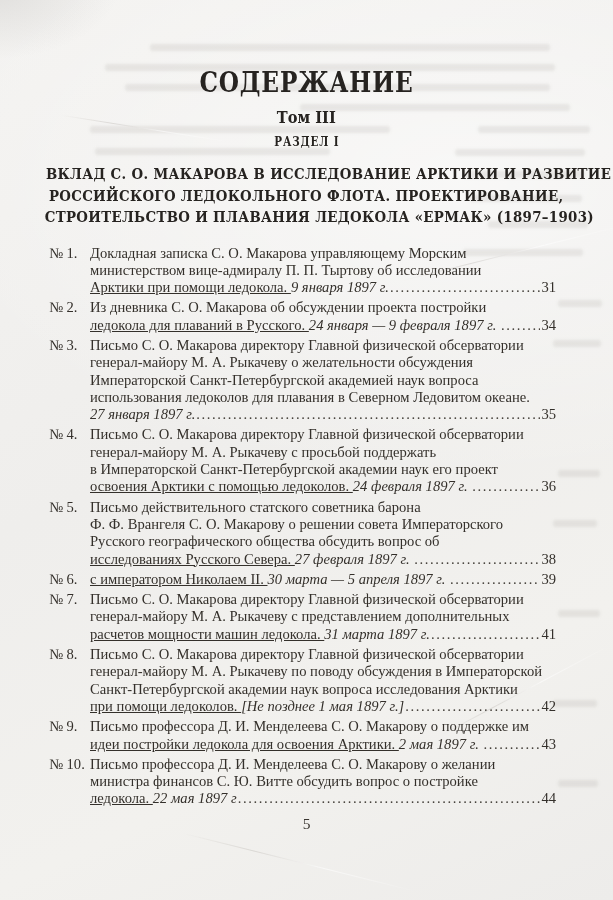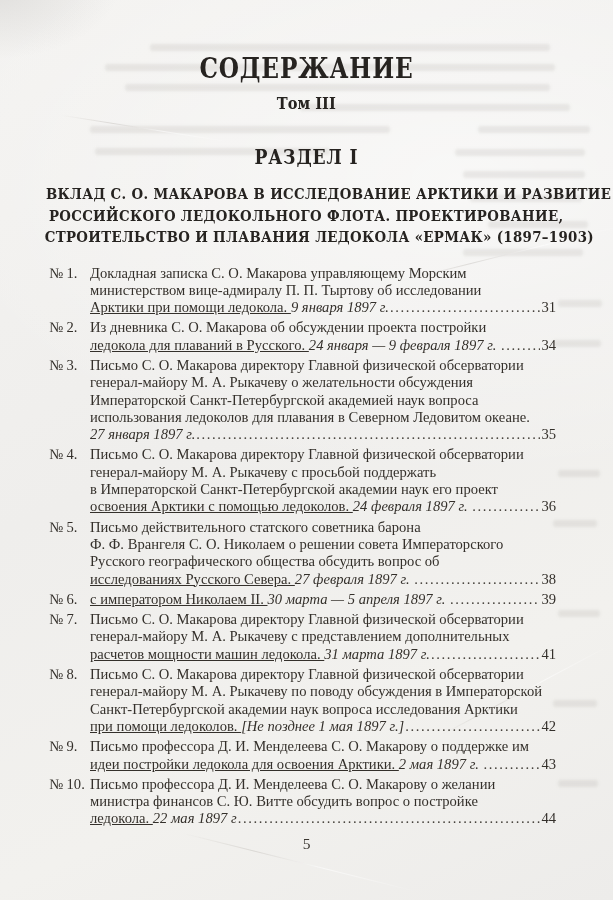--- a/index.html
+++ b/index.html
@@ -40,36 +40,36 @@
     height: 1px;
     background: linear-gradient(90deg, rgba(255,255,255,0) 0%, rgba(175,170,164,0.35) 30%, rgba(255,255,255,0.6) 60%, rgba(175,170,164,0) 100%);
     filter: blur(0.4px);
     pointer-events: none;
   }
   
   .head-area { position: relative; text-align: center; color: #262320; }
   .condense { display: inline-block; transform: scaleX(0.86); transform-origin: 50% 50%; white-space: nowrap; }
   .main-title {
     margin: 0;
-    padding-top: 56px;
+    padding-top: 70px;
     font-size: 27px;
     font-weight: bold;
     letter-spacing: 1px;
     line-height: 26px;
     font-family: "DejaVu Serif", "Liberation Serif", serif;
   }
   .volume {
     margin-top: 11px;
     font-size: 17px;
     font-weight: bold;
     font-family: "DejaVu Serif", "Liberation Serif", serif;
   }
   .section-label {
-    margin-top: 32px;
-    font-size: 20px;
+    margin-top: 8px;
+    font-size: 12px;
     font-weight: bold;
     letter-spacing: 1px;
     font-family: "DejaVu Serif", "Liberation Serif", serif;
   }
   .section-title {
     margin-top: 14px;
     font-size: 15.5px;
     font-weight: bold;
     line-height: 21.5px;
     letter-spacing: 0.4px;
@@ -219,21 +219,21 @@
           <span class="leader"></span>
           <span class="pg">36</span>
         </div>
       </div>
     </div>
 
     <div class="entry">
       <span class="num">№ 5.</span>
       <div class="body">
         <div class="line">Письмо действительного статского советника барона</div>
-          <div class="line">Ф. Ф. Врангеля С. О. Николаем о решении совета Императорского</div>
+          <div class="line">Ф. Ф. Врангеля С. О. Макарову о решении совета Императорского</div>
           <div class="line">Русского географического общества обсудить вопрос об</div>
           <div class="line final">
           <span class="pre">исследованиях Русского Севера. </span>
             <span class="date">27 февраля 1897 г. </span>
           <span class="leader"></span>
           <span class="pg">38</span>
         </div>
       </div>
     </div>
 

